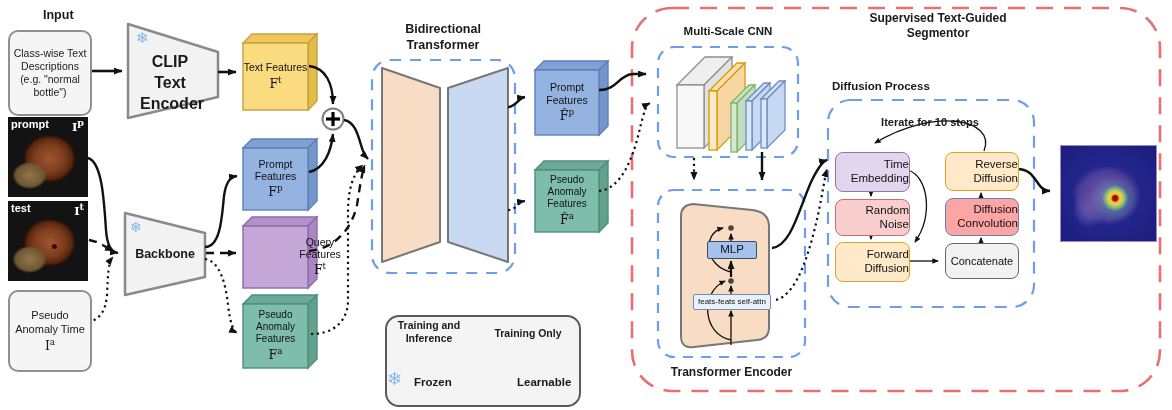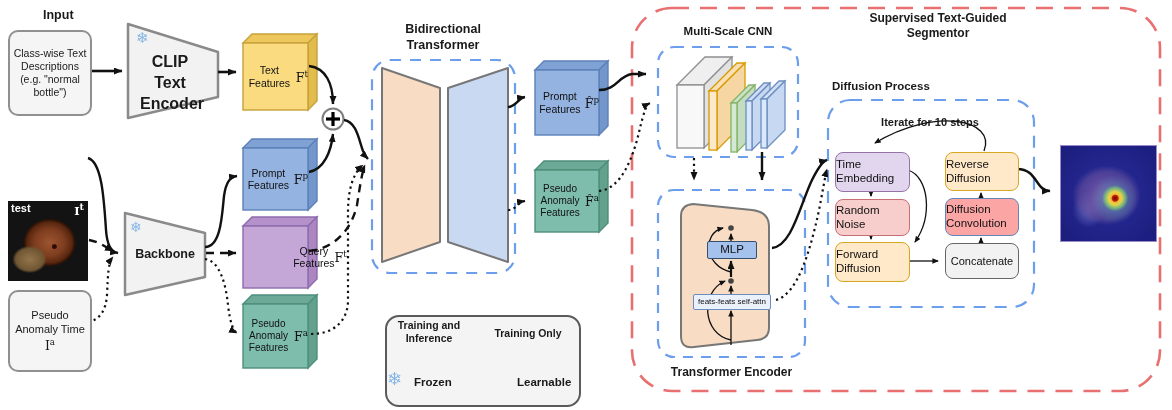--- a/index.html
+++ b/index.html
@@ -11,25 +11,25 @@
   .lbl { position:absolute; z-index:3; color:#1a1a1a; }
   .bold { font-weight:bold; }
   .center { text-align:center; }
   .roundbox {
     position:absolute; z-index:2; background:#f5f5f5; border:2px solid #909090;
     border-radius:10px; display:flex; flex-direction:column; align-items:center;
     justify-content:center; text-align:center;
   }
   .dbox {
     position:absolute; z-index:3; border-radius:8px; display:flex; flex-direction:column;
-    align-items:center; justify-content:center; text-align:left;
+    align-items:center; justify-content:center; text-align:right;
     font-size:11.5px; line-height:1.18; color:#111;
   }
   .ftext {
-    position:absolute; z-index:3; display:flex; flex-direction:row; align-items:center;
+    position:absolute; z-index:3; display:flex; flex-direction:column; align-items:center;
     justify-content:center; text-align:center; font-size:10.5px; line-height:1.18; color:#111;
   }
   .formula { font-family:"DejaVu Serif", serif; font-size:12.5px; margin-top:1px; }
   .formula sup { font-size:0.7em; }
   .photo { position:absolute; z-index:2; width:80px; height:80px; }
   .photo-tag { position:absolute; left:3px; top:1px; color:#fff; font-weight:bold; font-size:11px; z-index:3; }
   .photo-formula { position:absolute; right:4px; top:0px; color:#fff; font-family:"DejaVu Serif",serif; font-weight:bold; font-size:11.5px; z-index:3; }
   .snow { position:absolute; z-index:3; color:#85b6e6; }
   #prompt-photo, #test-photo {
     background:
@@ -206,20 +206,24 @@
       <path d="M 494,349 L 538,349" stroke-width="2.4" stroke-dasharray="2.2 3.6" marker-end="url(#ah)"></path>
     </g>
   </svg>
 
   <div class="lbl bold" style="left:28px; top:8px; font-size:12.5px;padding-left:15px;">Input</div>
 
   <div class="roundbox" style="left:8px; top:30px; width:80px; height:82px; font-size:10.5px; line-height:1.25;">
     <span>Class-wise Text Descriptions (e.g. "normal bottle")</span>
   </div>
 
+  <div class="photo" id="prompt-photo" style="left:8px; top:117px;">
+    <span class="photo-tag">prompt</span>
+    <span class="photo-formula"><span>I</span><sup>p</sup></span>
+  </div>
 
   <div class="photo" id="test-photo" style="left:8px; top:201px;">
     <span class="photo-tag">test</span>
     <span class="photo-formula"><span>I</span><sup>t</sup></span>
   </div>
 
   <div class="roundbox" style="left:8px; top:290px; width:80px; height:78px; font-size:11px; line-height:1.3;">
     <span>Pseudo Anomaly Time</span>
     <span class="formula"><span>I</span><sup>a</sup></span>
   </div>

